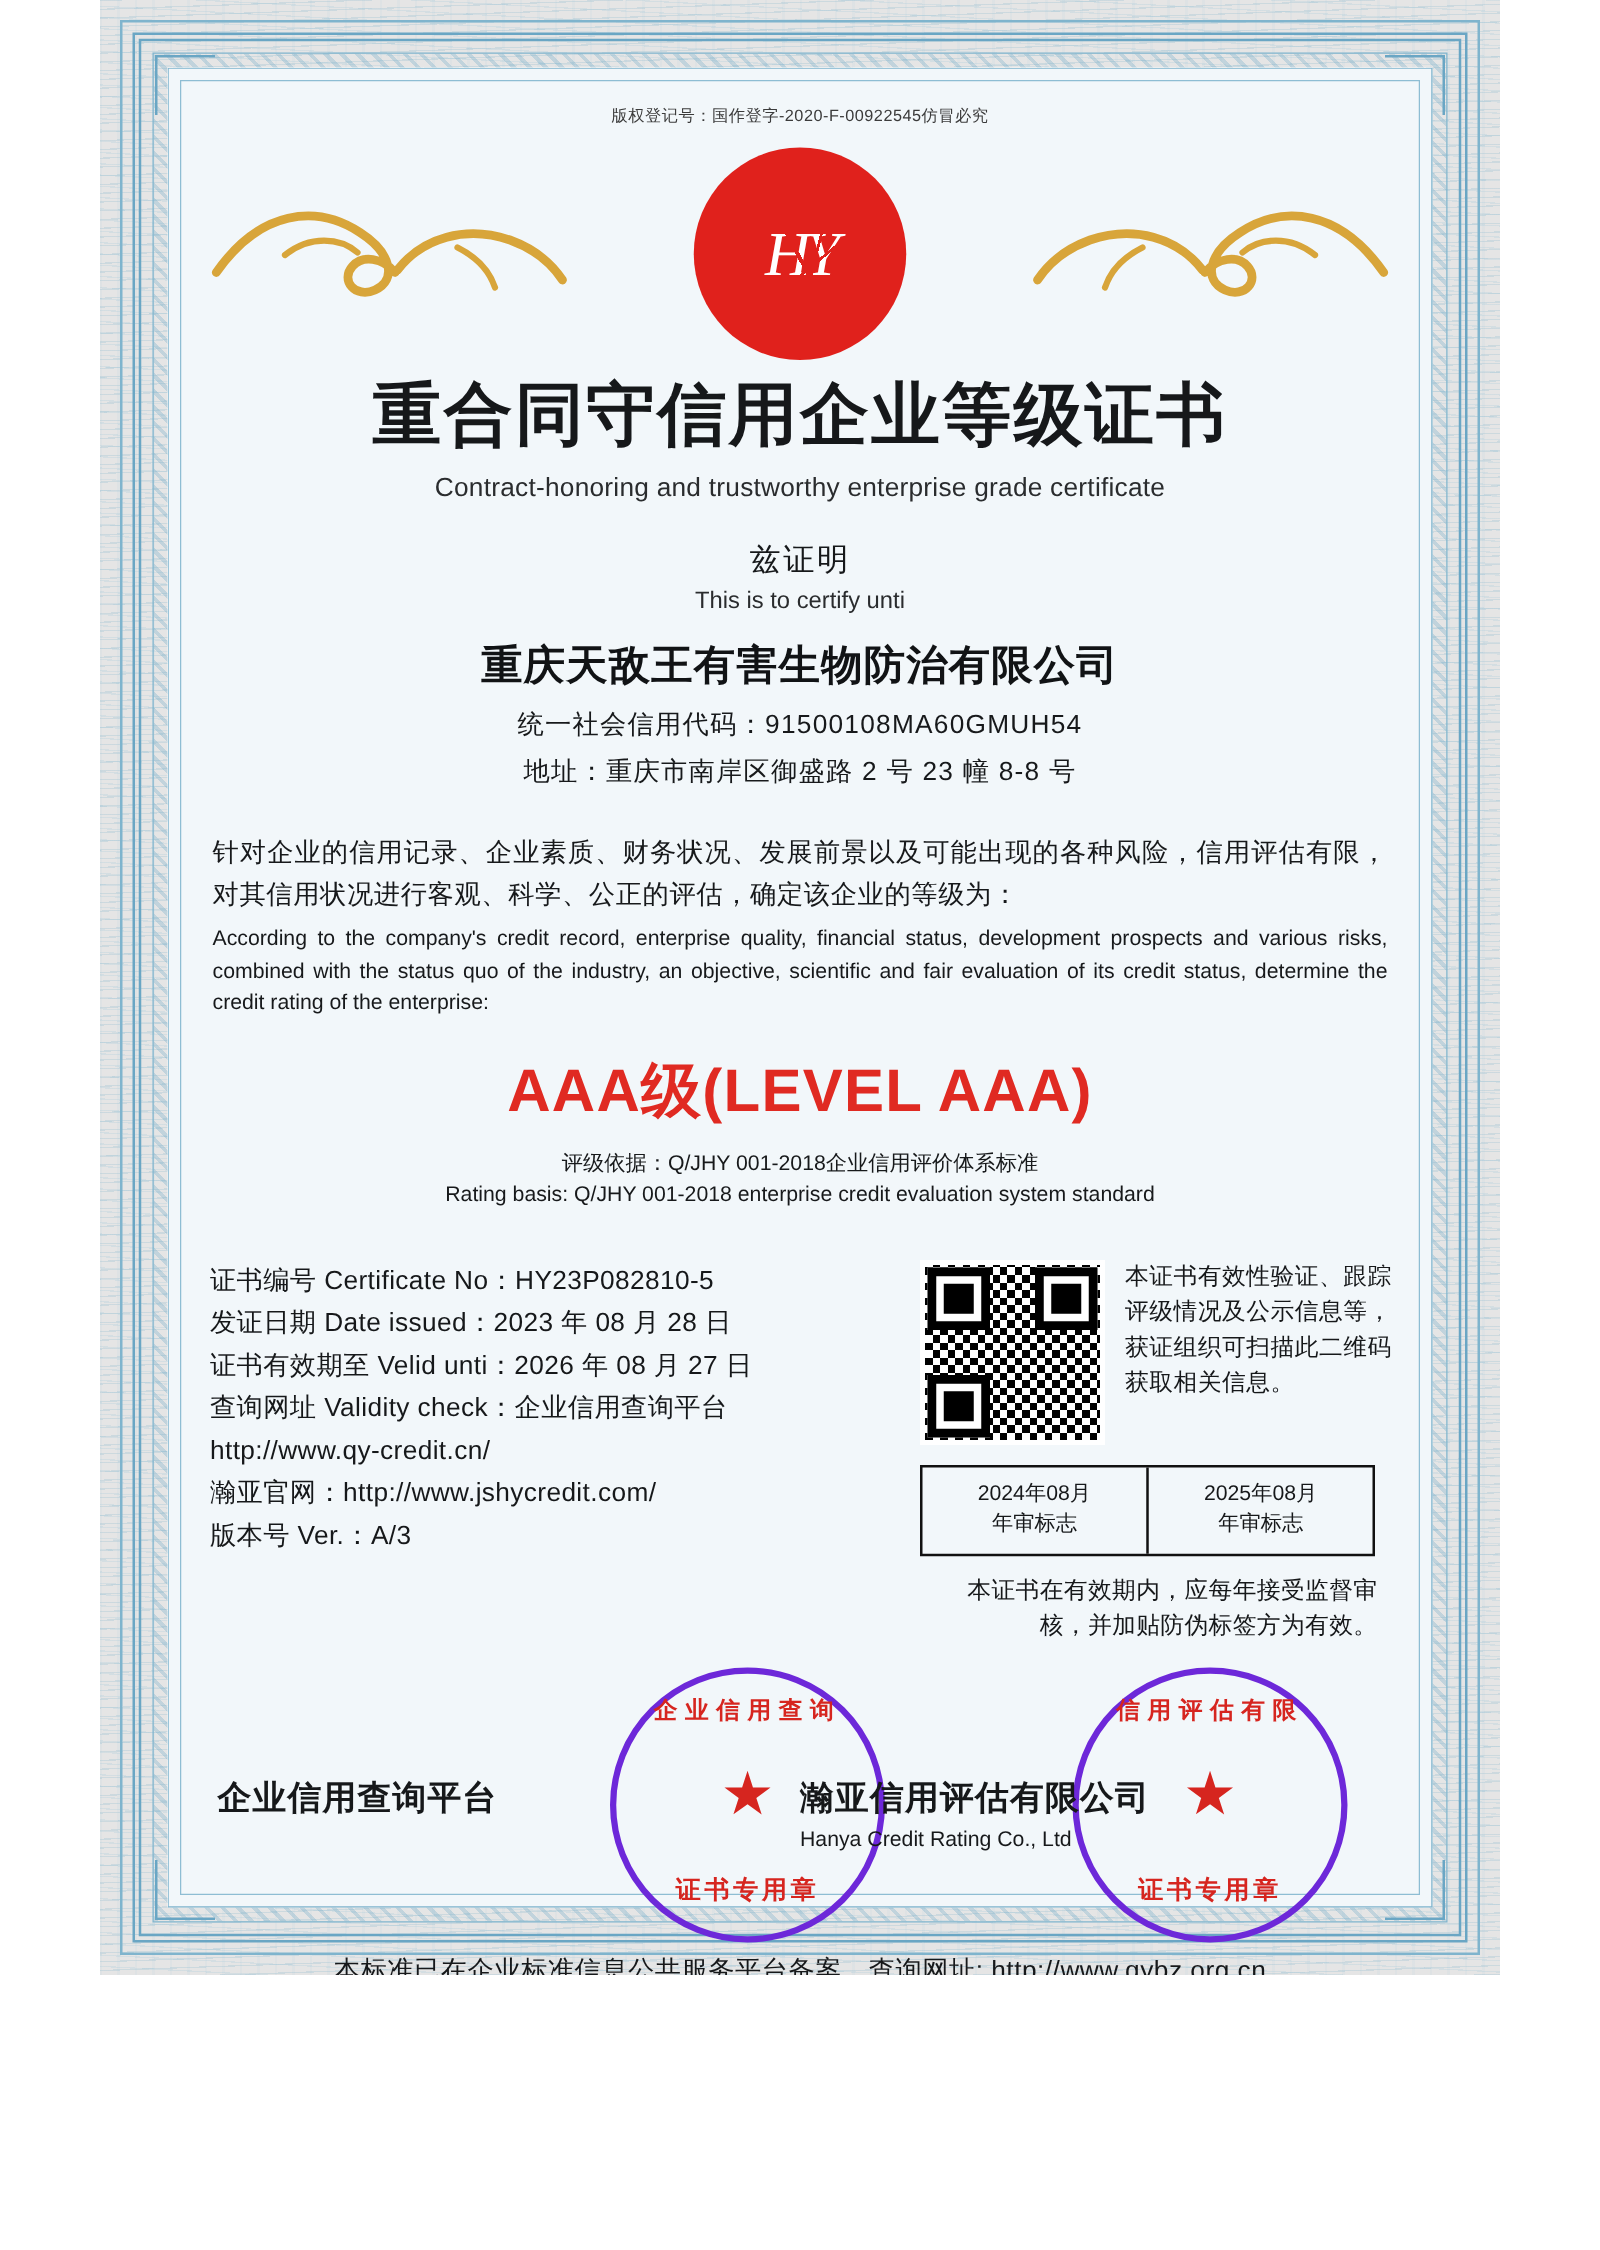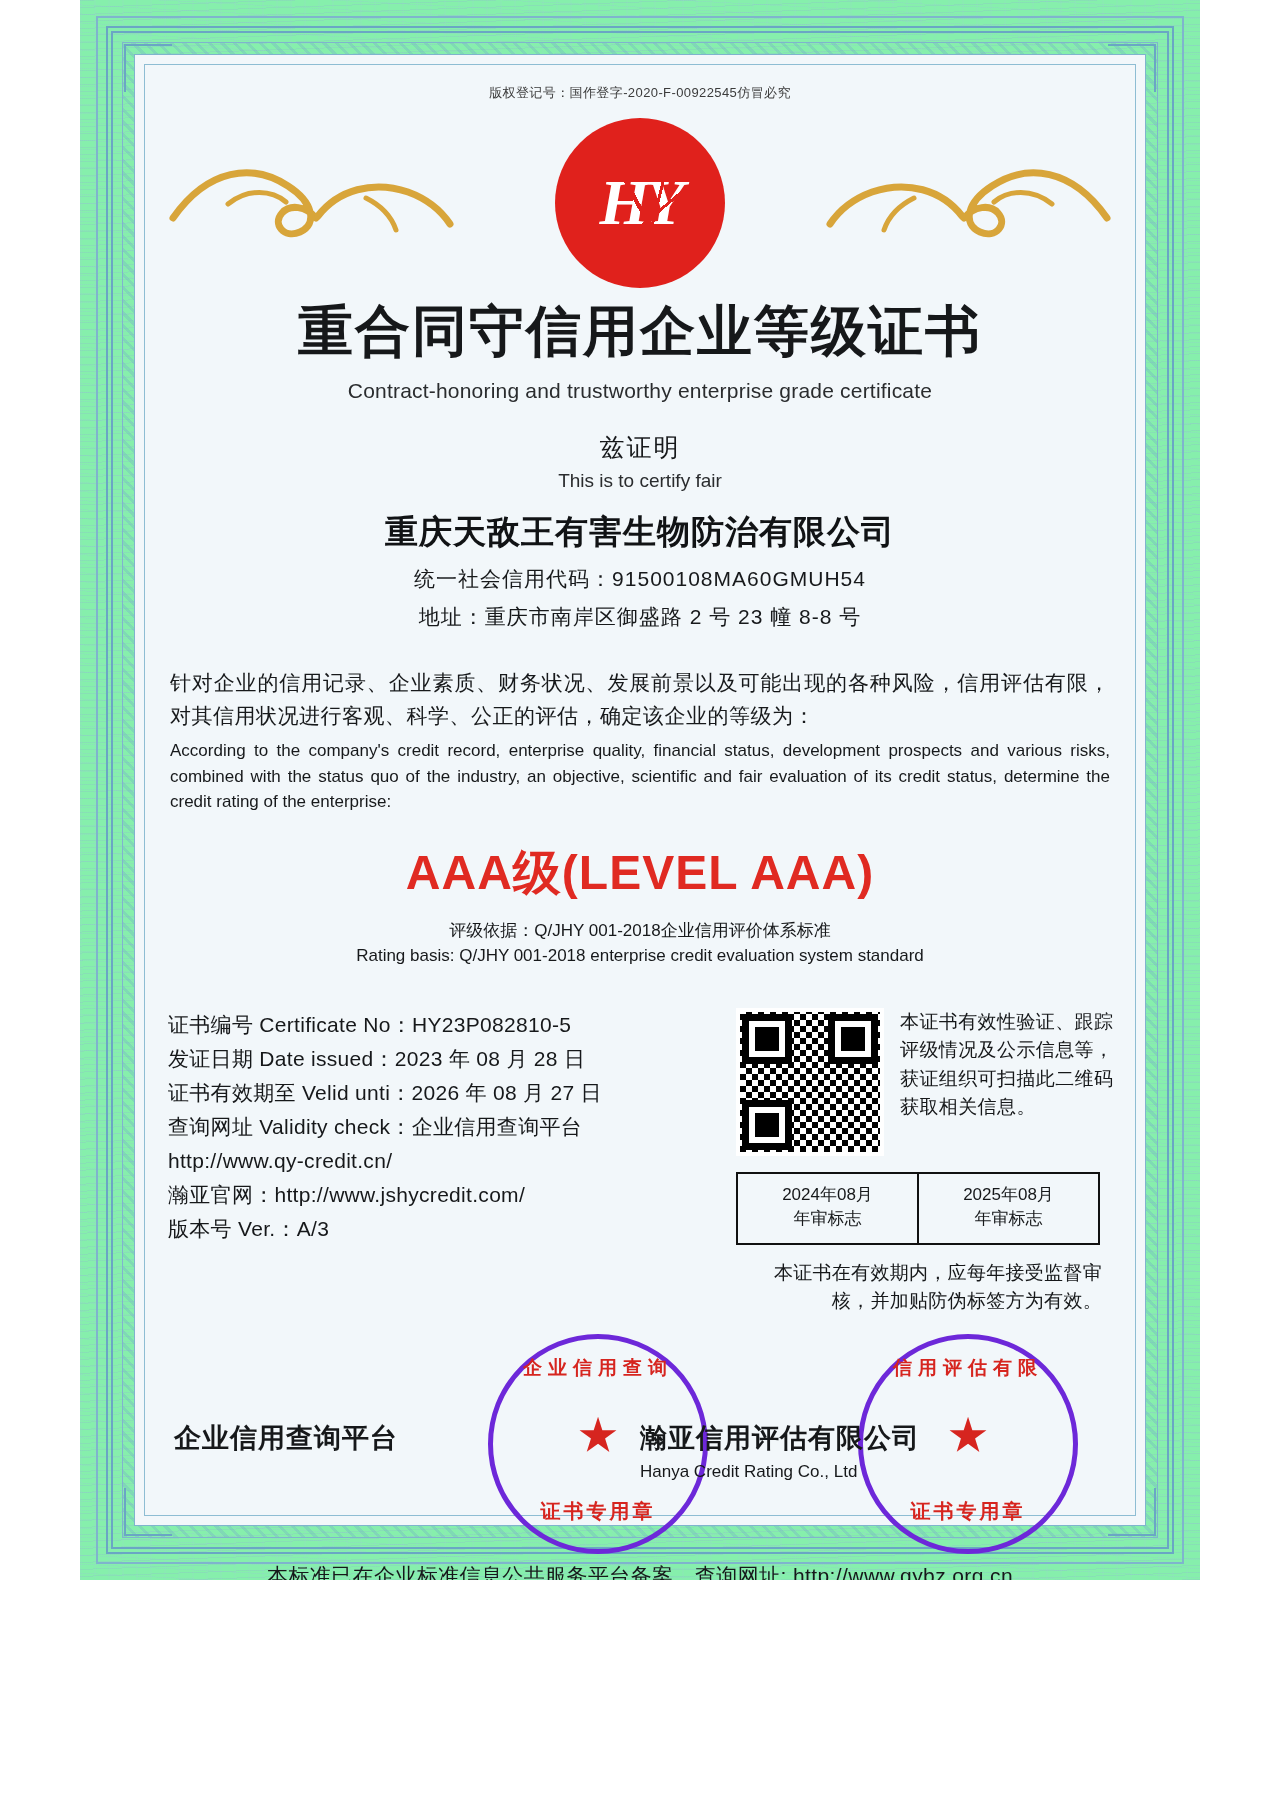--- a/index.html
+++ b/index.html
@@ -5,21 +5,21 @@
   html, body {
     margin: 0;
     padding: 0;
     background: #ffffff;
   }
   #cert {
     position: relative;
     width: 1120px;
     height: 1580px;
     margin: 0 auto;
-    background: #86efac;
+    background: #e5e5e5;
     overflow: hidden;
     font-family: "Liberation Sans", sans-serif;
   }
 
   
   .wave-bg {
     position: absolute;
     inset: 0;
     background:
       repeating-linear-gradient(
@@ -137,22 +137,22 @@
     width: 170px;
     height: 170px;
     border-radius: 50%;
     background: #e0211c;
     display: flex;
     align-items: center;
     justify-content: center;
   }
   .logo-text {
     font-family: "Liberation Serif", serif;
-    font-weight: bold;
-    font-size: 64px;
+    font-weight: normal;
+    font-size: 50px;
     color: #ffffff;
     letter-spacing: -4px;
     line-height: 1;
     font-style: italic;
     position: relative;
   }
   .logo-text::after {
     content: "";
     position: absolute;
     left: -4px; right: -4px; top: 10%; bottom: 8%;
@@ -455,21 +455,21 @@
 
       <div class="logo">
         <span class="logo-text">HY</span>
       </div>
     </div>
 
     <h1 class="title-cn">重合同守信用企业等级证书</h1>
     <div class="title-en">Contract-honoring and trustworthy enterprise grade certificate</div>
 
     <div class="certify-cn">兹证明</div>
-    <div class="certify-en">This is to certify fair</div>
+    <div class="certify-en">This is to certify unti</div>
 
     <div class="company">重庆天敌王有害生物防治有限公司</div>
     <div class="code">统一社会信用代码：91500108MA60GMUH54</div>
     <div class="addr">地址：重庆市南岸区御盛路 2 号 23 幢 8-8 号</div>
 
     <div class="para">
       <div class="para-cn">针对企业的信用记录、企业素质、财务状况、发展前景以及可能出现的各种风险，信用评估有限，对其信用状况进行客观、科学、公正的评估，确定该企业的等级为：</div>
       <div class="para-en">According to the company's credit record, enterprise quality, financial status, development prospects and various risks, combined with the status quo of the industry, an objective, scientific and fair evaluation of its credit status, determine the credit rating of the enterprise:</div>
     </div>
 

